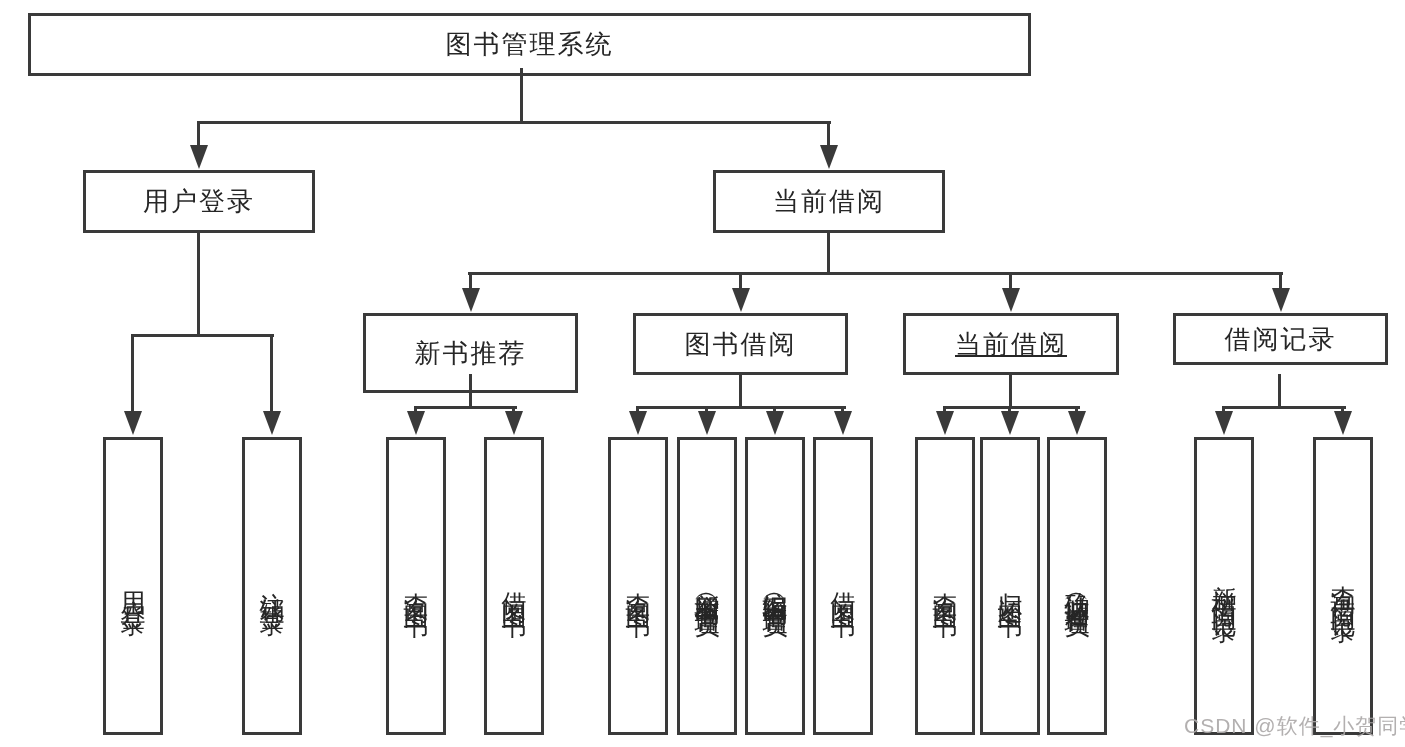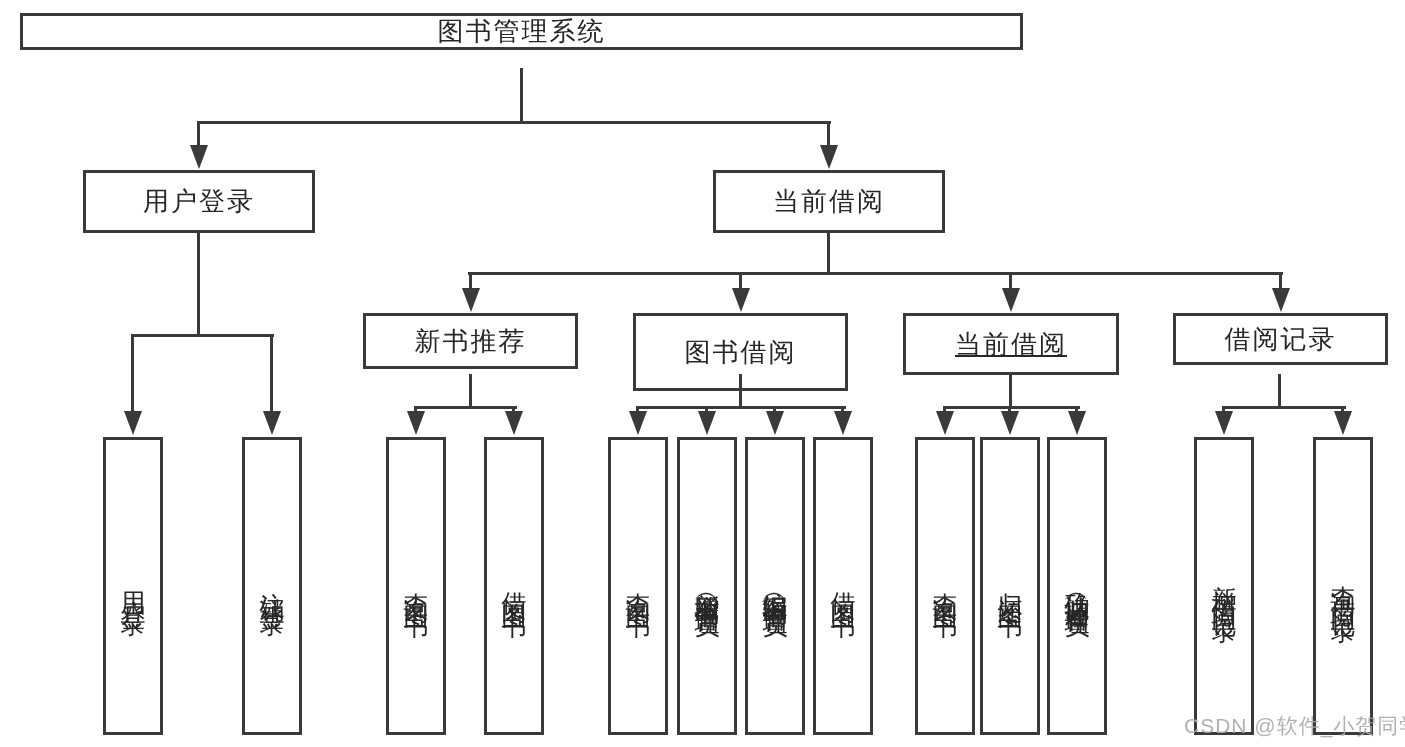--- a/index.html
+++ b/index.html
@@ -27,35 +27,35 @@
   .watermark{
     position:absolute;left:1184px;top:712px;
     font-size:21px;color:rgba(172,169,169,0.92);letter-spacing:1px;white-space:nowrap;z-index:5;
   }
 </style>
 </head>
 <body>
 
 <div class="canvas">
 
-  <div class="box h" style="left:20px;top:13px;width:1003px;height:37px;">
+  <div class="box h" style="left:28px;top:13px;width:1003px;height:63px;">
     <span>图书管理系统</span>
   </div>
 
   <div class="box h" style="left:83px;top:170px;width:232px;height:63px;">
     <span>用户登录</span>
   </div>
   <div class="box h" style="left:713px;top:170px;width:232px;height:63px;">
     <span>当前借阅</span>
   </div>
 
-  <div class="box h" style="left:363px;top:313px;width:215px;height:56px;">
+  <div class="box h" style="left:363px;top:313px;width:215px;height:80px;">
     <span>新书推荐</span>
   </div>
-  <div class="box h" style="left:633px;top:313px;width:215px;height:78px;">
+  <div class="box h" style="left:633px;top:313px;width:215px;height:62px;">
     <span>图书借阅</span>
   </div>
   <div class="box h" style="left:903px;top:313px;width:216px;height:62px;text-decoration:underline;">
     <span>当前借阅</span>
   </div>
   <div class="box h" style="left:1173px;top:313px;width:215px;height:52px;">
     <span>借阅记录</span>
   </div>
 
   <div class="box v" style="left:103px;top:437px;width:60px;height:298px;">

